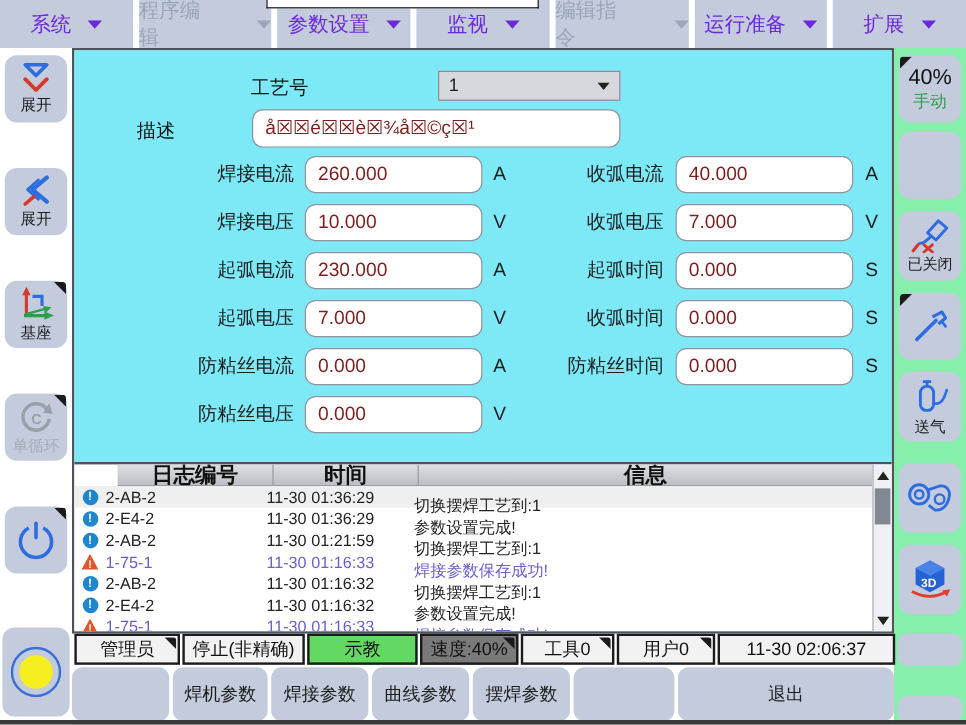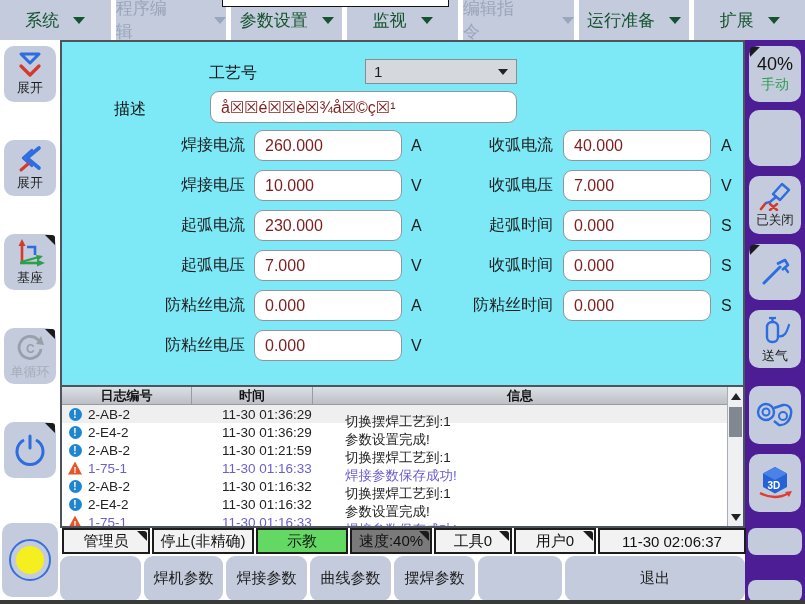--- a/index.html
+++ b/index.html
@@ -7,29 +7,29 @@
   .screen {
     position:relative; width:805px; height:604px; margin:0 auto;
     background:#fff; overflow:hidden;
     font-family:"Liberation Sans","DejaVu Sans",sans-serif;
     color:#1d1d1d;
   }
   
   .menubar { position:absolute; left:0; top:0; width:805px; height:40px;
     display:flex; gap:5px; background:#fff; }
   .menu-item { flex:1; background:#c3cbdc; display:flex; align-items:center;
-    justify-content:center; gap:14px; font-size:17px; color:#14532d; cursor:default; }
+    justify-content:center; gap:14px; font-size:17px; color:#6d28d9; cursor:default; }
   .menu-item.disabled { color:#9aa6bb;gap:39px; }
   .caret { width:0; height:0; border-left:6px solid transparent;
     border-right:6px solid transparent; border-top:7px solid currentColor; }
   .top-sliver { position:absolute; left:222px; top:0; width:227px; height:7px;
     background:#fff; border:1px solid #141414; border-top:none; z-index:5; }
   
   .l-sidebar { position:absolute; left:0; top:40px; width:60px; height:564px; background:#fff; }
-  .r-sidebar { position:absolute; right:0; top:40px; width:60px; height:564px; background:#4c1d95; }
+  .r-sidebar { position:absolute; right:0; top:40px; width:60px; height:564px; background:#86efac; }
   .sb-btn { position:absolute; left:4px; width:52px; background:#c3cbdc; border-radius:10px;
     display:flex; flex-direction:column; align-items:center; justify-content:center;
     gap:1px; font-size:13px; color:#1d1d1d; }
   .sb-btn.disabled { color:#a7adb9; }
   .notch-tr { position:absolute; top:1px; right:1px; width:0; height:0;
     border-left:10px solid transparent; border-top:10px solid #1b1b1b; border-top-right-radius:3px; }
   .notch-tl { position:absolute; top:1px; left:1px; width:0; height:0;
     border-right:10px solid transparent; border-top:10px solid #1b1b1b; border-top-left-radius:3px; }
   .speed-big { font-size:18px; color:#111; }
   .mode-green { font-size:14px; color:#2e9e4f; }
@@ -52,21 +52,21 @@
   .fl1 { width:148px; text-align:right; padding-right:9px; font-size:16px; }
   .fi  { width:148px; height:31px; }
   .fu1 { width:22px; margin-left:9px; font-size:16px; }
   .fl2 { width:130px; text-align:right; padding-right:10px; font-size:16px; }
   .fu2 { margin-left:10px; font-size:16px; }
   
   .log-area { position:absolute; left:0; top:343px; width:681px; height:141px;
     background:#fff; border-top:2px solid #4e545c; display:flex; }
   .log-table { flex:1; overflow:hidden; }
   .log-header { display:flex; height:18px; background:linear-gradient(#dcdfe3,#bcc0c6);
-    border-bottom:1px solid #969ca3; font-size:13px; font-weight:bold; color:#111; }
+    border-bottom:1px solid #969ca3; font-size:18px; font-weight:bold; color:#111;margin-left:36px; }
   .lh-cell { display:flex; align-items:center; justify-content:center;
     border-right:1px solid #969ca3; }
   .lh-id { width:130px; } .lh-time { width:121px; } .lh-info { flex:1; border-right:none; }
   .log-row { display:flex; height:18px; align-items:center; font-size:13.5px; color:#222; }
   .log-row.sel { background:#efefef; }
   .log-row.purple { color:#6a5fd0; }
   .lr-icon { width:26px; display:flex; justify-content:center; }
   .lr-id { width:104px; } .lr-time { width:123px;margin-left:30px; } .lr-msg { flex:1;margin-top:16px; }
   .ic-info { width:13px; height:13px; border-radius:50%; background:#1d86cf; color:#fff;
     font-size:10px; font-weight:bold; display:flex; align-items:center; justify-content:center; }

